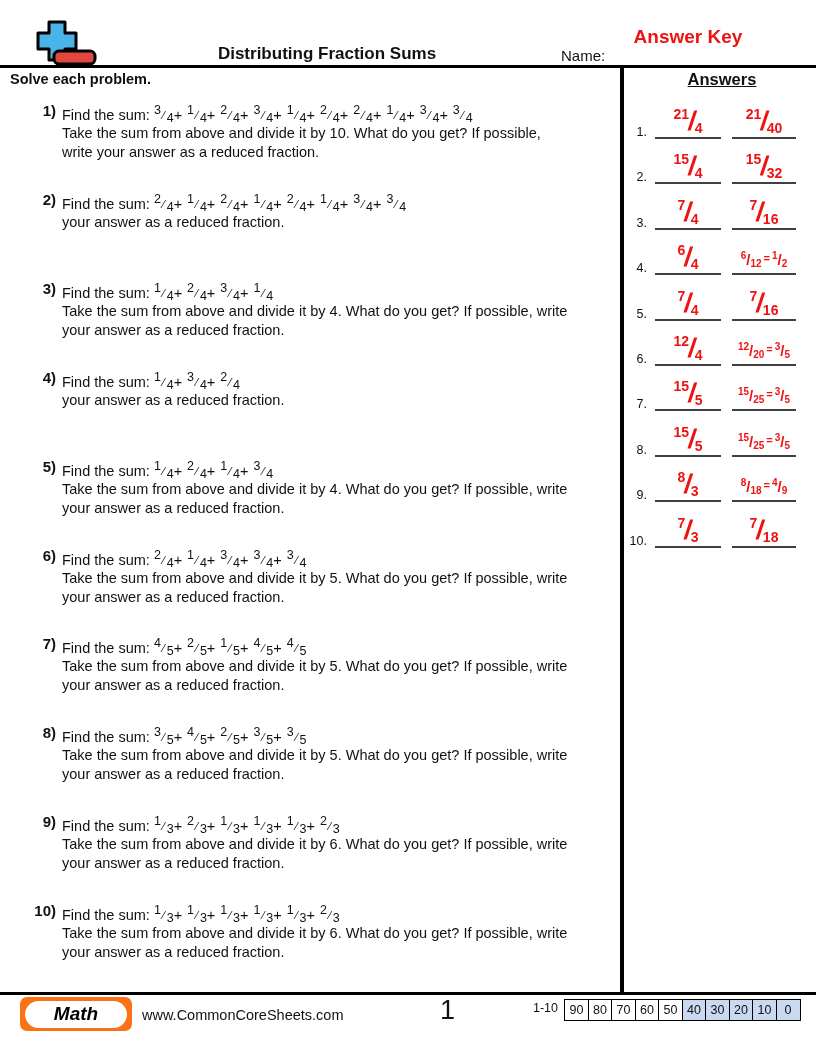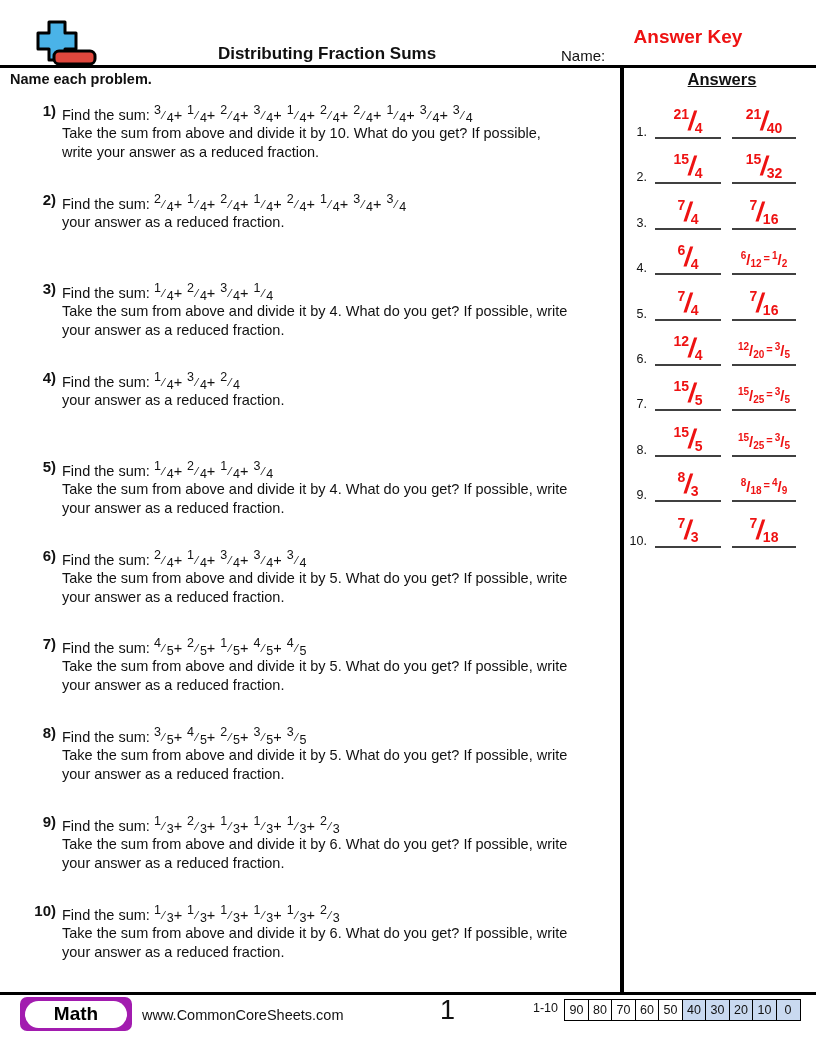--- a/index.html
+++ b/index.html
@@ -41,21 +41,21 @@
   .p-body { margin-left:32px; }
   .p-heading { font-size:14.5px; height:25px; padding-top:4px; white-space:nowrap; }
   .ft .tn { font-size:12.5px; vertical-align:6px; }
   .ft .ts { font-size:11px; vertical-align:1px; margin:0 2px; }
   .ft .td { font-size:12.5px; vertical-align:-1.5px; }
   .plus { font-size:14.5px; margin-right:5px; }
   .p-line { font-size:14.5px; line-height:19px; white-space:nowrap; }
 
   
   .footer-rule { position:absolute; left:0; right:0; top:992px; height:3px; background:#000; }
-  .badge { position:absolute; left:20px; top:997px; width:112px; height:34px; background:#a21caf; border-radius:7px; }
+  .badge { position:absolute; left:20px; top:997px; width:112px; height:34px; background:#f97316; border-radius:7px;font-style:italic; }
   .badge .pill { position:absolute; left:5px; right:5px; top:3.5px; bottom:3.5px; background:#fff; border-radius:14px;
                  display:flex; align-items:center; justify-content:center; font-size:19px; font-weight:bold; color:#000; }
   .website { position:absolute; left:142px; top:1007px; font-size:14.5px; }
   .page-num { position:absolute; left:440px; top:995px; font-size:27px; font-weight:normal; }
   .scale-label { position:absolute; left:524px; top:1001px; width:34px; text-align:right; font-size:12.5px; }
   .scale { position:absolute; left:564px; top:999px; display:flex; }
   .cell { width:25px; height:22px; border:1.5px solid #000; margin-left:-1.5px; font-size:12.5px;
           display:flex; align-items:center; justify-content:center; background:#fff; }
   .cell:first-child { margin-left:0; }
   .cell.shaded { background:var(--blue); }
@@ -67,21 +67,21 @@
 
   <svg class="logo" width="64" height="46" viewBox="0 0 64 46">
     <path id="logo-plus" d="M15 2 H31 V13 H42 V29 H31 V40 H15 V29 H4 V13 H15 Z" stroke="#000" stroke-width="3" stroke-linejoin="round" fill="#4ab3e8"></path>
     <rect id="logo-minus" x="20" y="31" width="41" height="13" rx="5" stroke="#000" stroke-width="3" fill="#e0473d"></rect>
   </svg>
 
   <div class="title">Distributing Fraction Sums</div>
   <div class="name-label">Name:</div>
   <div class="answer-key">Answer Key</div>
   <div class="header-rule"></div>
-  <div class="solve">Name each problem.</div>
+  <div class="solve">Solve each problem.</div>
 
   <div class="divider"></div>
   <div class="answers-heading">Answers</div>
   <div id="answers-rows">
       <div class="answer-row" style="top: 97px;">
         <span class="answer-num">1.</span>
         <div class="blank b1">
           <span class="frac-lg">
             <span class="n">21</span>
             <span class="s">/</span>

